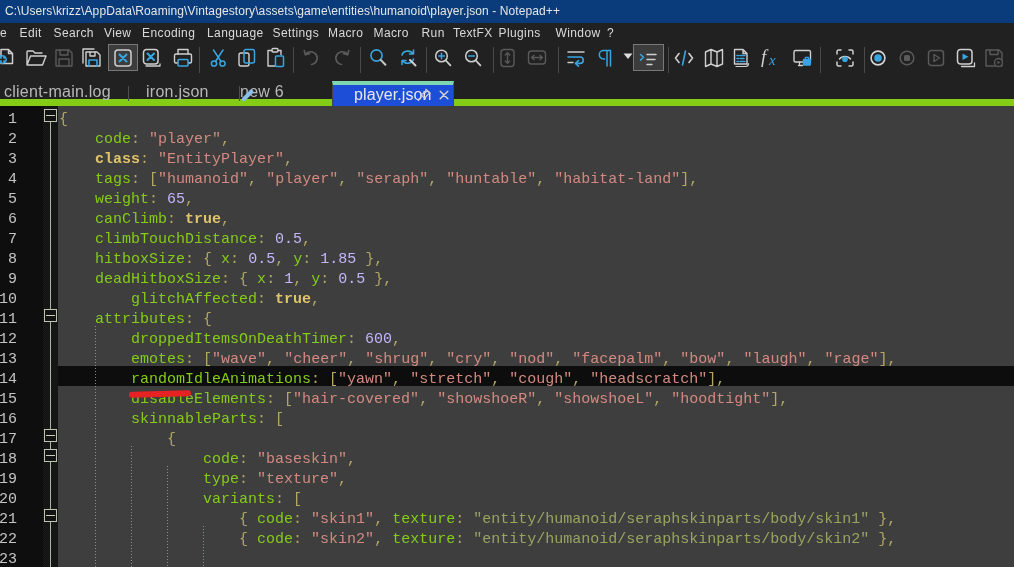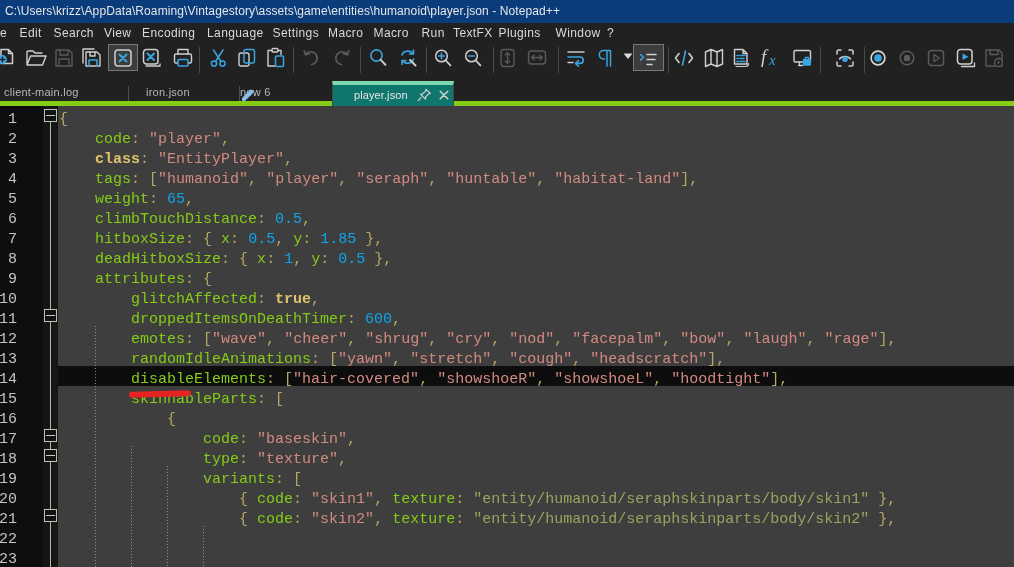--- a/index.html
+++ b/index.html
@@ -3,37 +3,37 @@
 *{margin:0;padding:0;box-sizing:border-box}
 html,body{width:1014px;height:567px;overflow:hidden;background:#3e3e3e}
 #root{position:relative;width:1014px;height:567px;font-family:"Liberation Sans",sans-serif}
 #title{position:absolute;left:0;top:0;width:100%;height:23px;background:#0a3c7c;color:#e6e6e6;font-size:12px;line-height:23px;padding-left:5px;letter-spacing:.1px;white-space:nowrap}
 #menu{position:absolute;left:0;top:23px;width:100%;height:20px;background:#212122;color:#dadada;font-size:12px}
 #menu span{position:absolute;top:0;line-height:20px;letter-spacing:.4px}
 #toolbar{position:absolute;left:0;top:43px;width:100%;height:35px;background:#212122}
 .ti{position:absolute}
 .tsep{position:absolute;top:4px;height:26px;width:1px;background:#4a4a4a}
 .pressed{position:absolute;top:1px;width:30.5px;height:27px;background:#3c3c3c;border:1px solid #787878}
-#tabs{position:absolute;left:0;top:78px;width:100%;height:28px;background:#212122;border-bottom:5px solid #84cc16;color:#b8b8b8;font-size:11px}
+#tabs{position:absolute;left:0;top:78px;width:100%;height:28px;background:#212122;border-bottom:7px solid #84cc16;color:#b8b8b8;font-size:16px}
 #tabs .tx{position:absolute;top:0;line-height:28px;letter-spacing:.25px}
 .vsep{position:absolute;top:8px;height:15px;width:1px;background:#4e4e4e}
-#atab{position:absolute;left:332px;top:3px;width:122px;height:25px;background:#0f766e;border-left:1px solid #454545;border-right:1px solid #454545;border-top:4px solid #7ed7b0}
+#atab{position:absolute;left:332px;top:3px;width:122px;height:25px;background:#1d4ed8;border-left:1px solid #454545;border-right:1px solid #454545;border-top:4px solid #7ed7b0}
 #atab span{position:absolute;left:21px;top:0;line-height:20px;color:#e8e8e8;letter-spacing:.1px}
 #editor{position:absolute;left:0;top:106px;width:100%;height:461px;background:#3e3e3e;font-family:"Liberation Mono",monospace;font-size:15px}
 #lmargin{position:absolute;left:0;top:0;width:43px;height:100%;background:#0e0e0e}
 #fmargin{position:absolute;left:43px;top:0;width:15px;height:100%;background:#0e0e0e;background-image:conic-gradient(#1b1c1a 25%,#101010 0 50%,#1b1c1a 0 75%,#101010 0);background-size:2px 2px}
 .num{position:absolute;left:-27px;width:44px;text-align:right;color:#c4c4c4;line-height:20px;height:20px}
 #cline{position:absolute;left:58px;top:260px;width:956px;height:20px;background:#0d0d0d}
 #ftree{position:absolute;left:50px;top:16px;width:1px;height:445px;background:#aeb6a6}
 .fb{position:absolute;left:44px;width:13px;height:13px;border:1px solid #bcc4b2;background:#131313}
 .fb div{position:absolute;left:1px;top:4.5px;width:9px;height:1.5px;background:#c6cdbc}
 .ig{position:absolute;width:1px;background-image:repeating-linear-gradient(180deg,rgba(140,164,156,.85) 0 1px,transparent 1px 3px)}
 #code{position:absolute;left:59px;top:3.5px}
 .cl{height:20px;line-height:20px;white-space:pre;color:#e5e0bb}
-.k{color:#84cc16}.p{color:#b2a763}.s{color:#d28a80}.n{color:#0ea5e9}.t{color:#e0c46c;font-weight:bold}.g{color:#98a55e}
+.k{color:#84cc16}.p{color:#b2a763}.s{color:#d28a80}.n{color:#c4b5fd}.t{color:#e0c46c;font-weight:bold}.g{color:#98a55e}
 #scribble{position:absolute;left:129px;top:285.2px;width:62px;height:5.8px;border-radius:3px;background:#e62222;transform:rotate(-1.6deg)}
 </style></head><body>
 <div id="root">
 <div id="title">C:\Users\krizz\AppData\Roaming\Vintagestory\assets\game\entities\humanoid\player.json - Notepad++</div>
 <div id="menu">
 <span style="left:0px">e</span>
 <span style="left:19.5px">Edit</span>
 <span style="left:53.5px">Search</span>
 <span style="left:104px">View</span>
 <span style="left:142px">Encoding</span>
@@ -274,25 +274,26 @@
 <div class="ig" style="left:95px;top:220px;height:241px"></div>
 <div class="ig" style="left:131px;top:340px;height:121px"></div>
 <div class="ig" style="left:167px;top:360px;height:101px"></div>
 <div class="ig" style="left:203px;top:420px;height:41px"></div>
 <div id="code">
 <div class="cl"><span class="p">{</span></div>
 <div class="cl">    <span class="k">code</span><span class="p">:</span> <span class="s">"player"</span><span class="p">,</span></div>
 <div class="cl">    <span class="t">class</span><span class="p">:</span> <span class="s">"EntityPlayer"</span><span class="p">,</span></div>
 <div class="cl">    <span class="k">tags</span><span class="p">:</span> <span class="p">[</span><span class="s">"humanoid"</span><span class="p">,</span> <span class="s">"player"</span><span class="p">,</span> <span class="s">"seraph"</span><span class="p">,</span> <span class="s">"huntable"</span><span class="p">,</span> <span class="s">"habitat-land"</span><span class="p">],</span></div>
 <div class="cl">    <span class="k">weight</span><span class="p">:</span> <span class="n">65</span><span class="p">,</span></div>
+<div class="cl">    <span class="k">canClimb</span><span class="p">:</span> <span class="t">true</span><span class="p">,</span></div>
 <div class="cl">    <span class="k">climbTouchDistance</span><span class="p">:</span> <span class="n">0.5</span><span class="p">,</span></div>
 <div class="cl">    <span class="k">hitboxSize</span><span class="p">:</span> <span class="p">{</span> <span class="k">x</span><span class="p">:</span> <span class="n">0.5</span><span class="p">,</span> <span class="k">y</span><span class="p">:</span> <span class="n">1.85</span> <span class="p">},</span></div>
 <div class="cl">    <span class="k">deadHitboxSize</span><span class="p">:</span> <span class="p">{</span> <span class="k">x</span><span class="p">:</span> <span class="n">1</span><span class="p">,</span> <span class="k">y</span><span class="p">:</span> <span class="n">0.5</span> <span class="p">},</span></div>
+<div class="cl">        <span class="k">glitchAffected</span><span class="p">:</span> <span class="t">true</span><span class="p">,</span></div>
 <div class="cl">    <span class="k">attributes</span><span class="p">:</span> <span class="p">{</span></div>
-<div class="cl">        <span class="k">glitchAffected</span><span class="p">:</span> <span class="t">true</span><span class="p">,</span></div>
 <div class="cl">        <span class="k">droppedItemsOnDeathTimer</span><span class="p">:</span> <span class="n">600</span><span class="p">,</span></div>
 <div class="cl">        <span class="k">emotes</span><span class="p">:</span> <span class="p">[</span><span class="s">"wave"</span><span class="p">,</span> <span class="s">"cheer"</span><span class="p">,</span> <span class="s">"shrug"</span><span class="p">,</span> <span class="s">"cry"</span><span class="p">,</span> <span class="s">"nod"</span><span class="p">,</span> <span class="s">"facepalm"</span><span class="p">,</span> <span class="s">"bow"</span><span class="p">,</span> <span class="s">"laugh"</span><span class="p">,</span> <span class="s">"rage"</span><span class="p">],</span></div>
 <div class="cl">        <span class="k">randomIdleAnimations</span><span class="p">:</span> <span class="p">[</span><span class="s">"yawn"</span><span class="p">,</span> <span class="s">"stretch"</span><span class="p">,</span> <span class="s">"cough"</span><span class="p">,</span> <span class="s">"headscratch"</span><span class="p">],</span></div>
 <div class="cl">        <span class="k">disableElements</span><span class="p">:</span> <span class="p">[</span><span class="s">"hair-covered"</span><span class="p">,</span> <span class="s">"showshoeR"</span><span class="p">,</span> <span class="s">"showshoeL"</span><span class="p">,</span> <span class="s">"hoodtight"</span><span class="p">],</span></div>
 <div class="cl">        <span class="k">skinnableParts</span><span class="p">:</span> <span class="p">[</span></div>
 <div class="cl">            <span class="p">{</span></div>
 <div class="cl">                <span class="k">code</span><span class="p">:</span> <span class="s">"baseskin"</span><span class="p">,</span></div>
 <div class="cl">                <span class="k">type</span><span class="p">:</span> <span class="s">"texture"</span><span class="p">,</span></div>
 <div class="cl">                <span class="k">variants</span><span class="p">:</span> <span class="p">[</span></div>
 <div class="cl">                    <span class="p">{</span> <span class="k">code</span><span class="p">:</span> <span class="s">"skin1"</span><span class="p">,</span> <span class="k">texture</span><span class="p">:</span> <span class="g">"entity/humanoid/seraphskinparts/body/skin1"</span> <span class="p">},</span></div>

